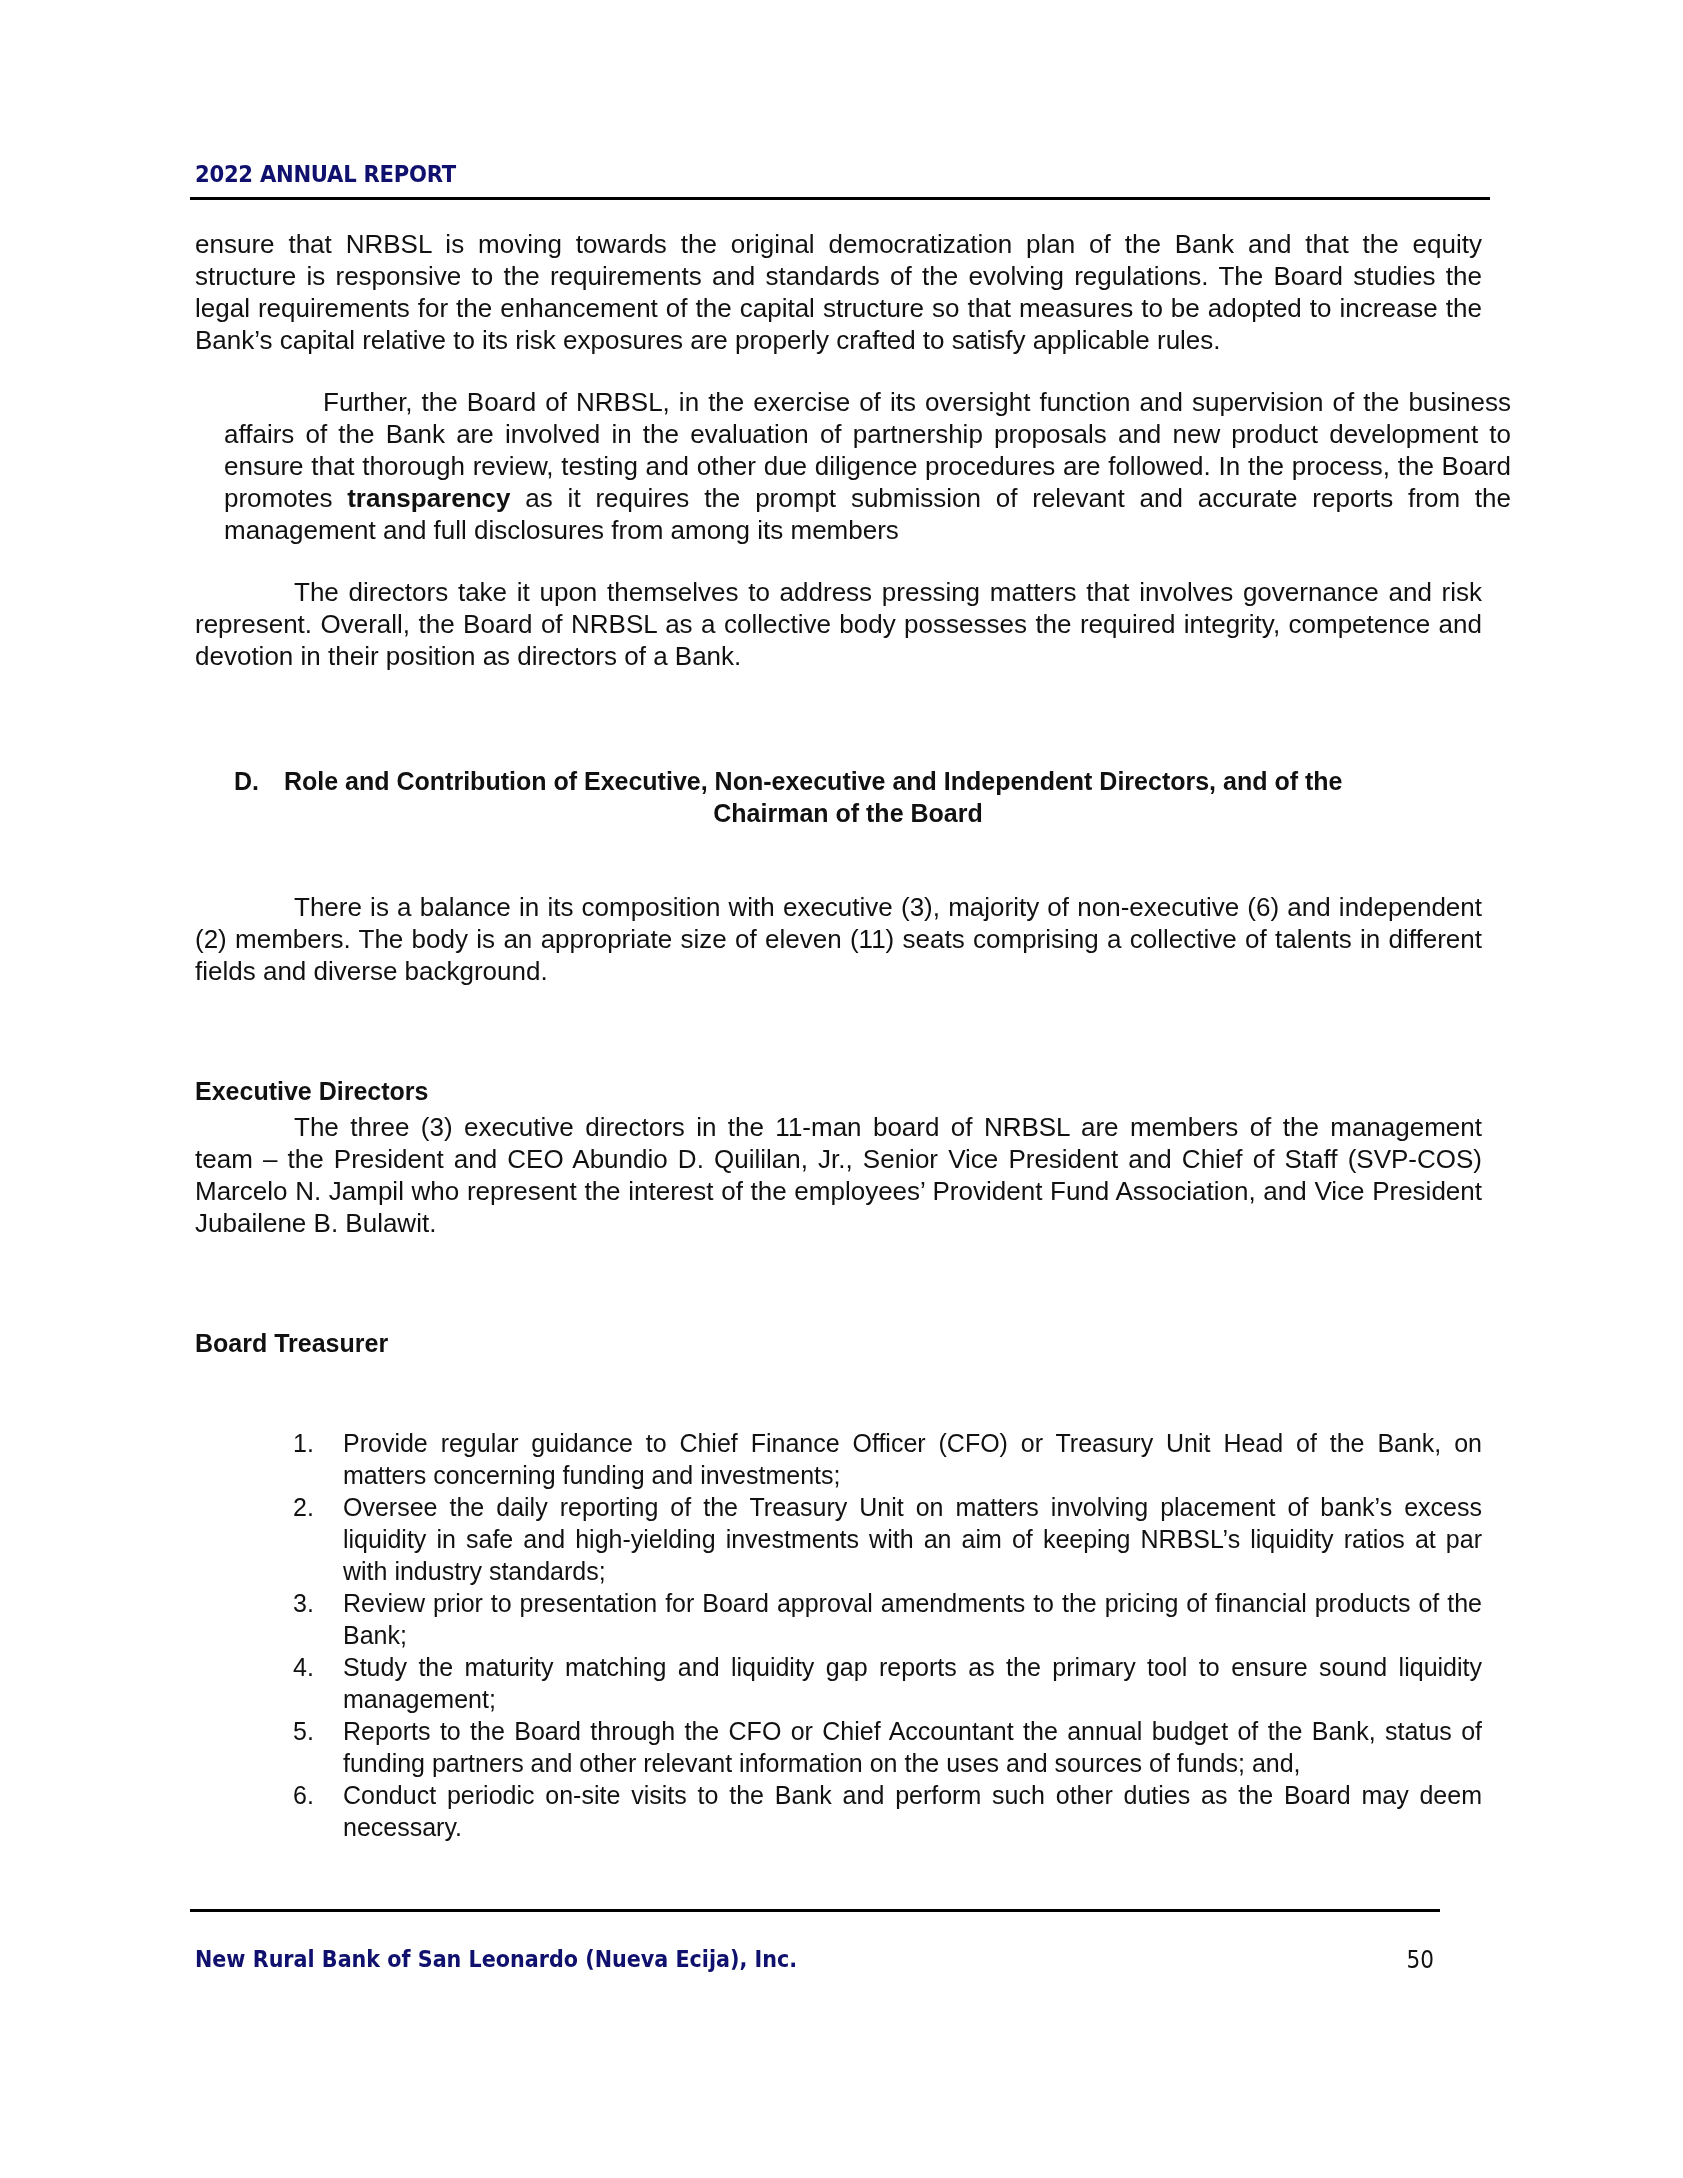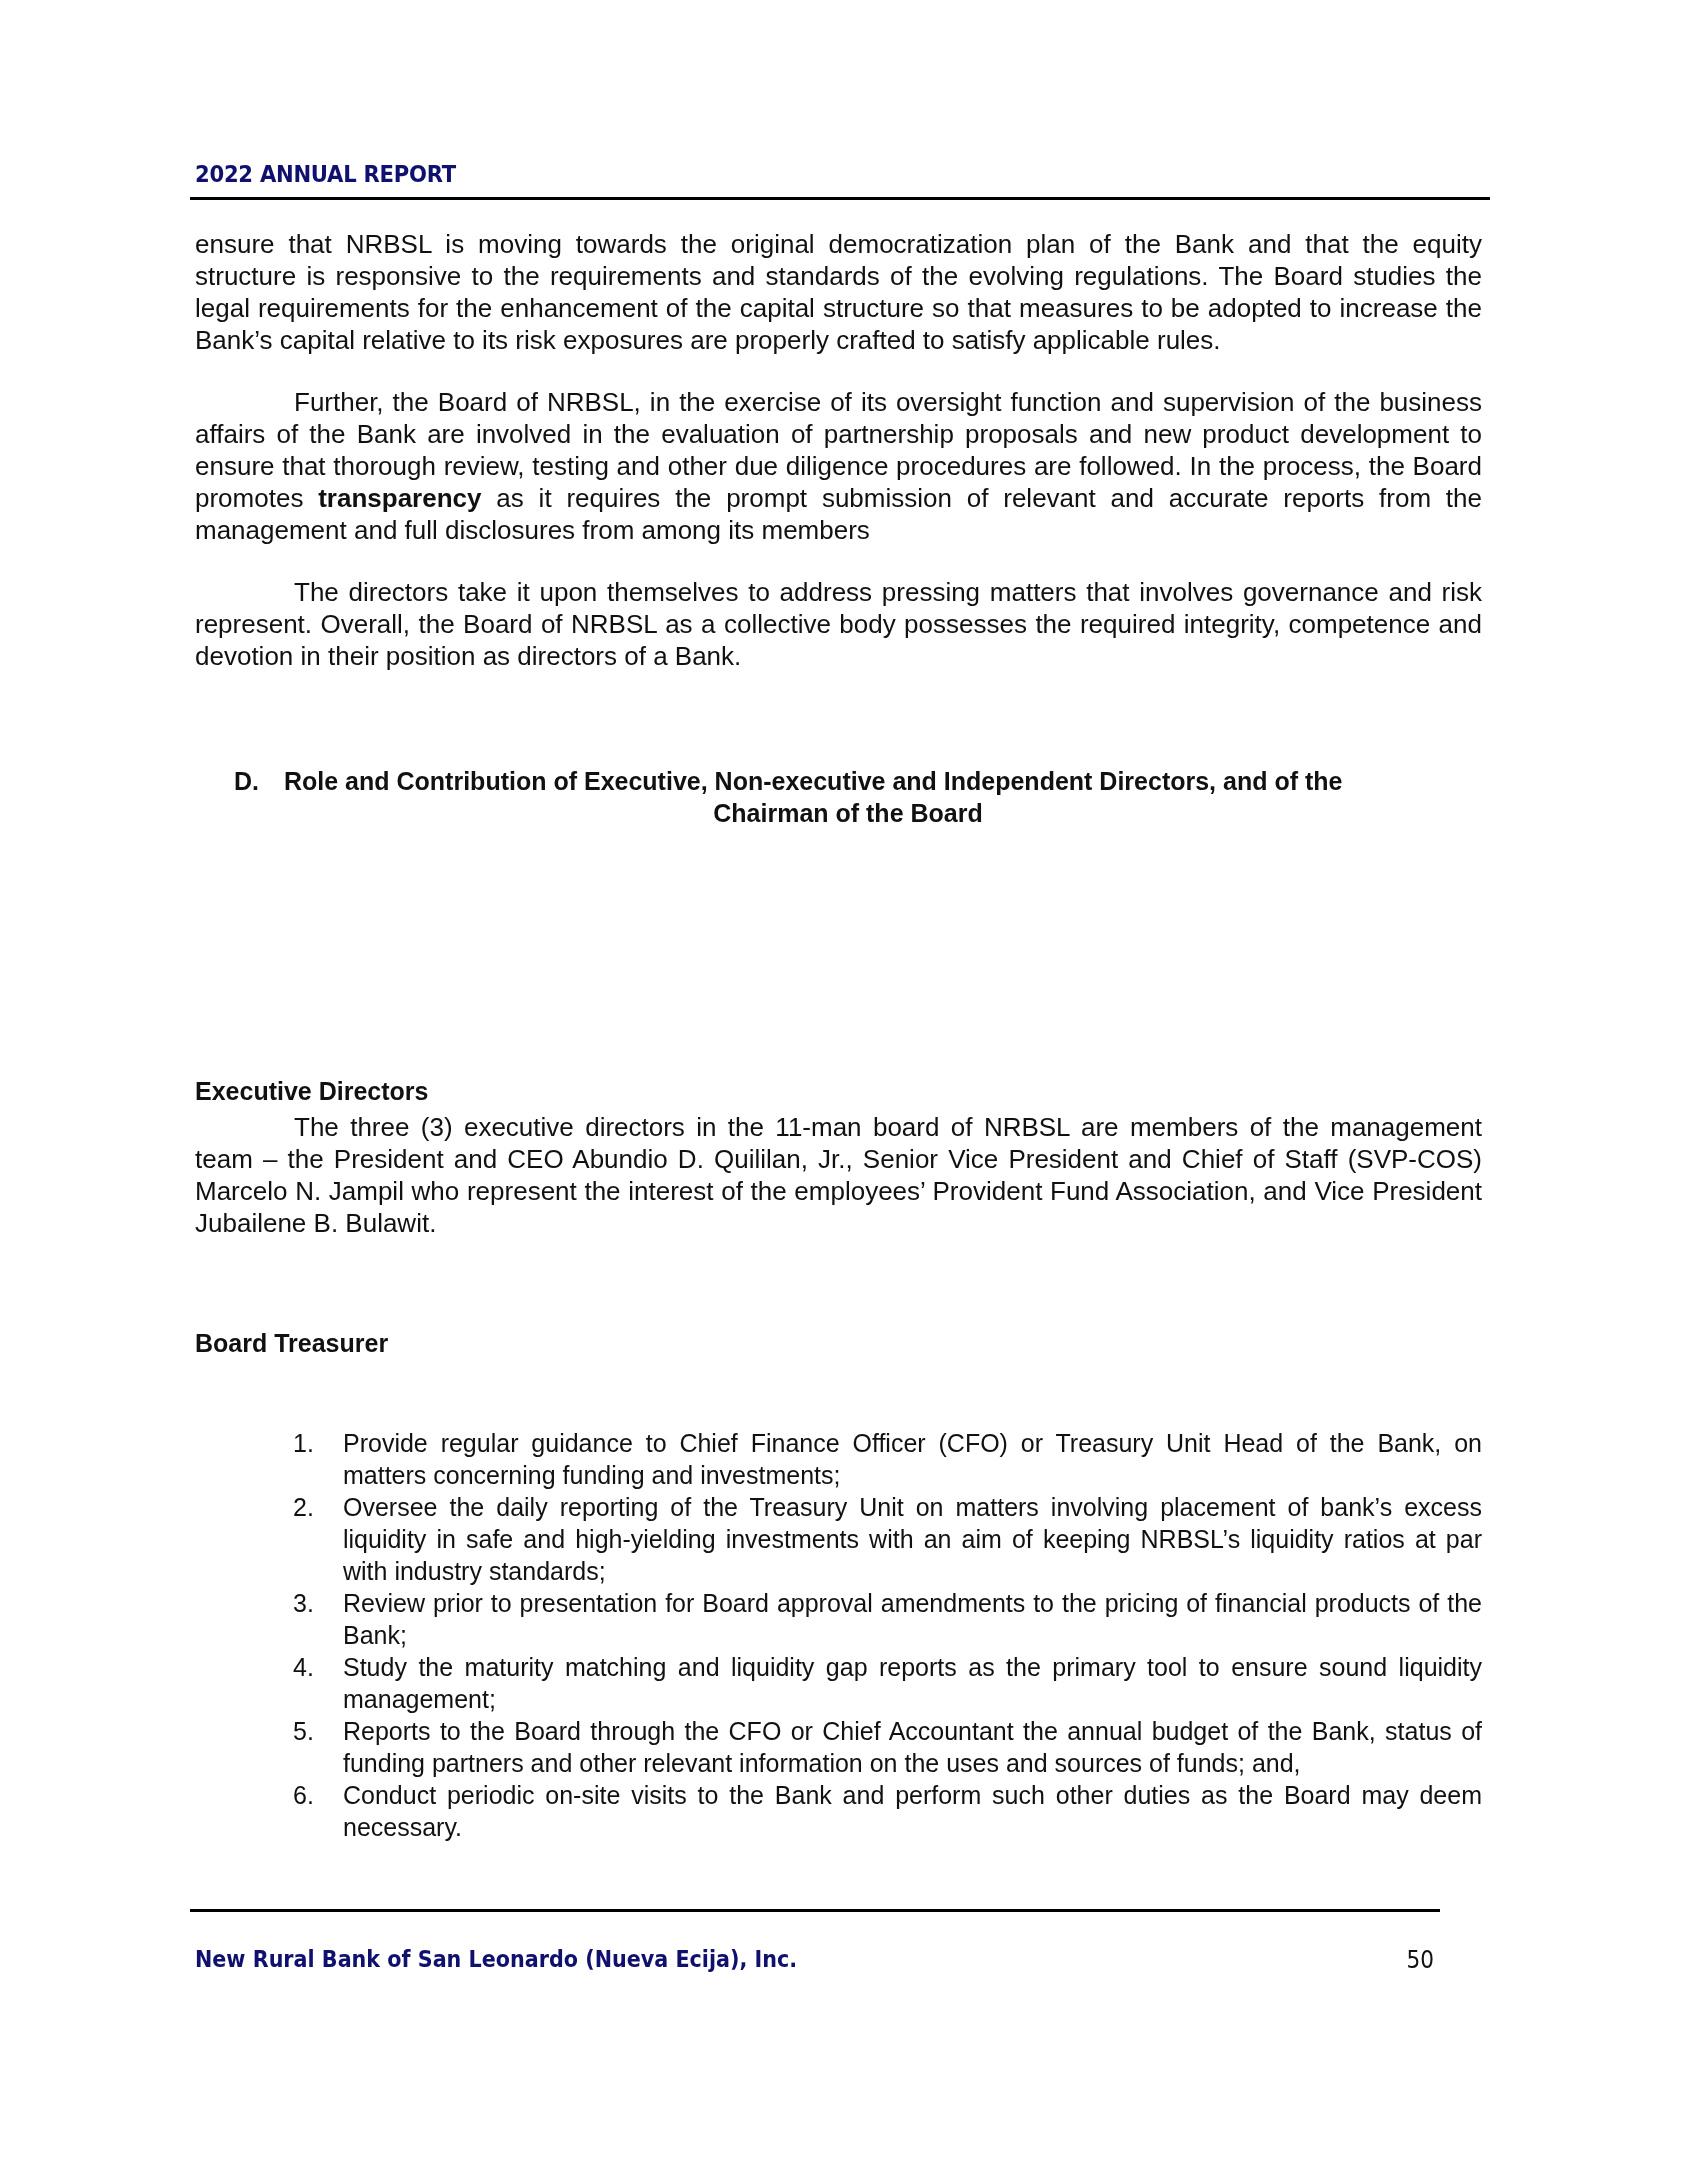--- a/index.html
+++ b/index.html
@@ -11,21 +11,21 @@
     color: #10106e; letter-spacing: -0.3px; transform: scaleX(0.92); transform-origin: left;
   }
   .hdr-rule { position: absolute; left: 190px; top: 197px; width: 1300px; height: 3px; background: #000; }
   .body {
     position: absolute; left: 195px; width: 1287px;
     font-family: "Liberation Sans", sans-serif; font-size: 26px; line-height: 32px; color: #111;
   }
   .para { margin: 0; text-align: justify; }
   .indent { text-indent: 99px; }
   .p1 { top: 228px; }
-  .p2 { top: 386px; }
+  .p2 { top: 386px; margin-left: 29px; }
   .p3 { top: 576px; }
   .sec-head {
     position: absolute; left: 234px; top: 765px; width: 1228px;
     font-family: "Liberation Sans", sans-serif; font-size: 25px; line-height: 32px;
     font-weight: bold; color: #111;
   }
   .sec-head .l1 { display: flex; }
   .sec-head .letter { width: 50px; }
   .sec-head .l2 { text-align: center; }
   .p4 { top: 891px; }
@@ -73,20 +73,21 @@
   <p class="body para indent p3">The directors take it upon themselves to address pressing matters that involves governance and risk represent. Overall, the Board of NRBSL as a collective body possesses the required integrity, competence and devotion in their position as directors of a Bank.</p>
 
   <div class="sec-head">
     <div class="l1">
       <span class="letter">D.</span>
       <span>Role and Contribution of Executive, Non-executive and Independent Directors, and of the</span>
     </div>
     <div class="l2">Chairman of the Board</div>
   </div>
 
+  <p class="body para indent p4">There is a balance in its composition with executive (3), majority of non-executive (6) and independent (2) members. The body is an appropriate size of eleven (11) seats comprising a collective of talents in different fields and diverse background.</p>
 
   <div class="sub-h h-exec">Executive Directors</div>
   <p class="body para indent p5">The three (3) executive directors in the 11-man board of NRBSL are members of the management team – the President and CEO Abundio D. Quililan, Jr., Senior Vice President and Chief of Staff (SVP-COS) Marcelo N. Jampil who represent the interest of the employees’ Provident Fund Association, and Vice President Jubailene B. Bulawit.</p>
 
   <div class="sub-h h-treas">Board Treasurer</div>
 
   <ol class="list">
     <li>
         <span class="num">1.</span>
         <span class="txt">Provide regular guidance to Chief Finance Officer (CFO) or Treasury Unit Head of the Bank, on matters concerning funding and investments;</span>

